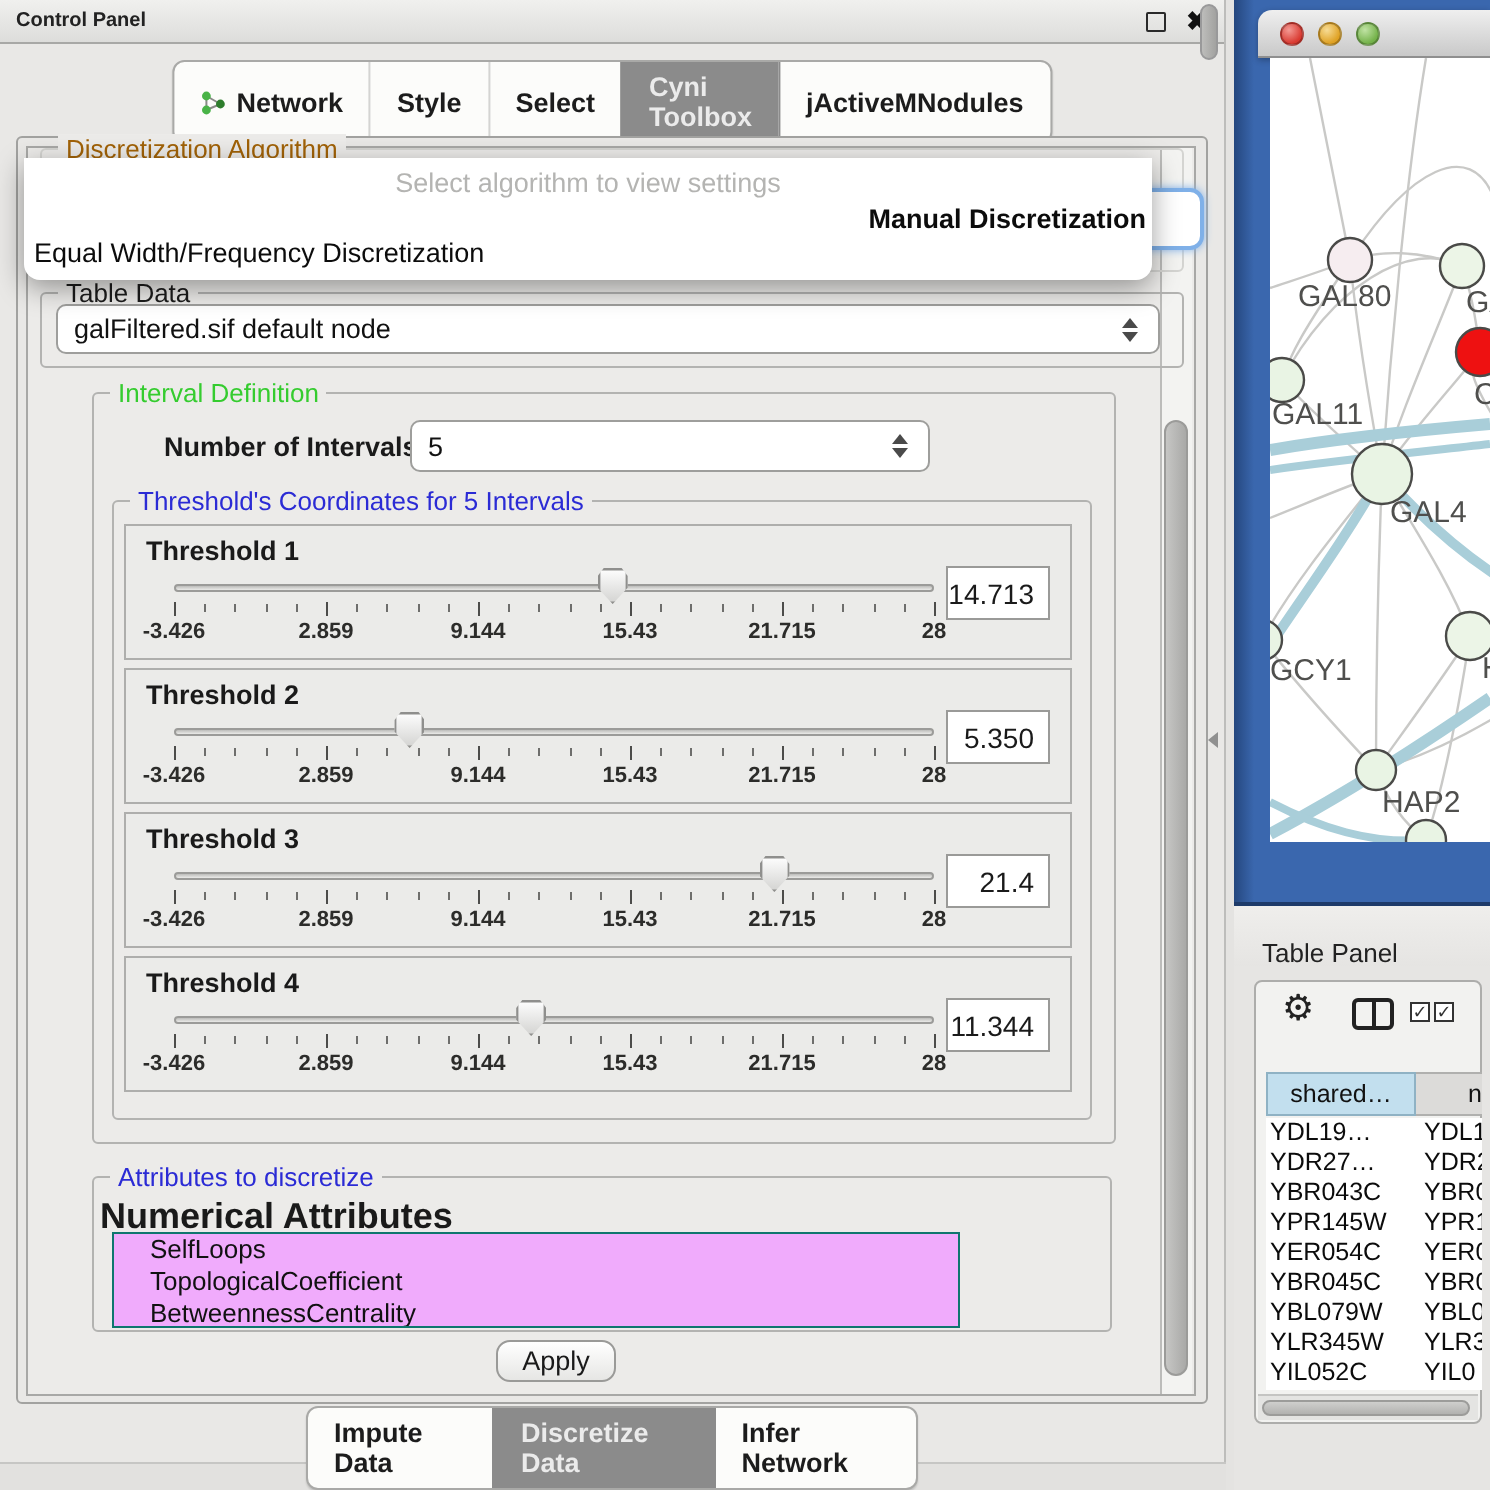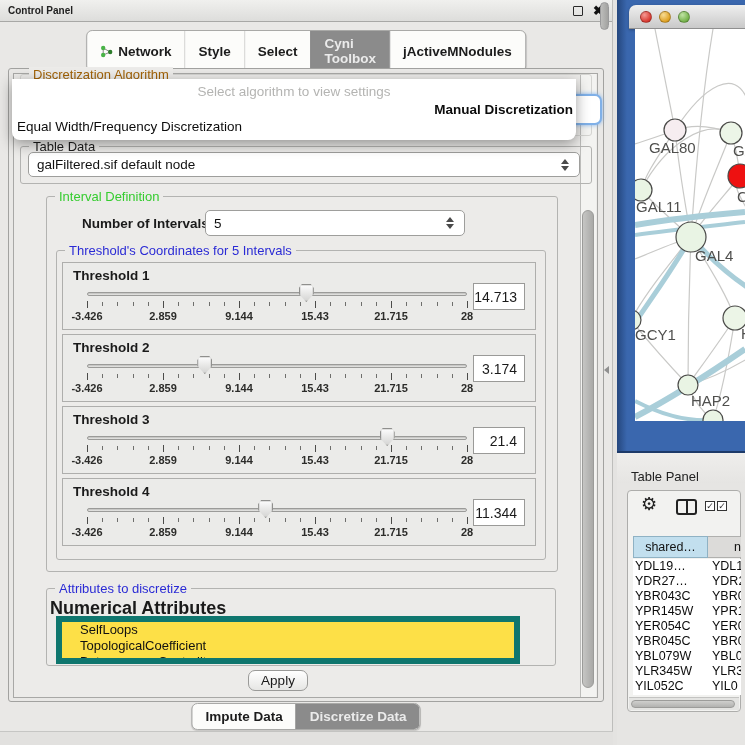--- a/index.html
+++ b/index.html
@@ -82,22 +82,22 @@
   .ticks { position:absolute; left:0; top:38px; width:100%; height:8px; }
   .tick { position:absolute; top:1px; width:1px; height:4px; background:#6e6e6c; }
   .tick.major { top:0; height:7px; background:#4c4c4a; }
   .ticklabels { position:absolute; left:0; top:47px; width:100%; height:12px; }
   .ticklabel { position:absolute; transform:translateX(-50%); font-size:11px; font-weight:700; color:#2c2c2a; white-space:nowrap; }
   .valuebox { position:absolute; left:410px; top:20px; width:52px; height:27px; background:#fff;
               border:1px solid #9a9a98; display:flex; align-items:center; justify-content:flex-end;
               padding-right:7px; font-size:14px; }
 
   
-  .attr-list { position:absolute; left:56px; top:616px; width:464px; height:48px;
-               background:#fde047; border:6px solid #0f766e; overflow:hidden; }
+  .attr-list { position:absolute; left:56px; top:616px; width:424px; height:48px;
+               background:#f0abfc; border:1px solid #0f766e; overflow:hidden; }
   .attr-item { padding-left:18px; font-size:13px; line-height:16px; color:#111; white-space:nowrap; }
   .attr-scroll { position:absolute; right:3px; top:2px; width:9px; height:28px; border-radius:5px;
                  background:linear-gradient(90deg,#bdbdbb,#a2a2a0); border:1px solid #99999a; }
 
   .apply-btn { position:absolute; left:248px; top:670px; width:60px; height:21px;
                background:linear-gradient(#ffffff,#e6e6e4); border:1px solid #9a9a98; border-radius:7px;
                display:flex; align-items:center; justify-content:center; font-size:13.5px; }
 
   .bottom-tabbar { position:absolute; top:703px; left:50%; transform:translateX(-50%);
                    display:flex; border:1px solid #a9a9a7; border-radius:6px; overflow:hidden;
@@ -312,21 +312,21 @@
           <div class="tick major" style="left: 404px;"></div>
         </div>
       <div class="ticklabels">
           <span class="ticklabel" style="left: 24px;">-3.426</span>
           <span class="ticklabel" style="left: 100px;">2.859</span>
           <span class="ticklabel" style="left: 176px;">9.144</span>
           <span class="ticklabel" style="left: 252px;">15.43</span>
           <span class="ticklabel" style="left: 328px;">21.715</span>
           <span class="ticklabel" style="left: 404px;">28</span>
         </div>
-      <div class="valuebox">3.174</div>
+      <div class="valuebox">5.350</div>
     </div>
     <div class="thr-panel" style="top:406px;">
       <span class="thr-label">Threshold 3</span>
       <div class="track"></div>
       <div class="thumb" style="left: 316.693px;"></div>
       <div class="ticks">
           <div class="tick major" style="left: 24px;"></div>
           <div class="tick" style="left: 39.2px;"></div>
           <div class="tick" style="left: 54.4px;"></div>
           <div class="tick" style="left: 69.6px;"></div>
@@ -418,20 +418,23 @@
     <div class="attr-scroll"></div>
 
     <div class="apply-btn">Apply</div>
 
     <div class="bottom-tabbar">
       <div class="tab">
         <span>Impute Data</span>
       </div>
       <div class="tab selected">
         <span>Discretize Data</span>
+      </div>
+      <div class="tab">
+        <span>Infer Network</span>
       </div>
     </div>
     <div class="bottom-strip"></div>
   </div>
 
   <div class="desktop-blue"></div>
 
   <div class="mac-titlebar">
     <span class="light red"></span>
     <span class="light yellow"></span>

